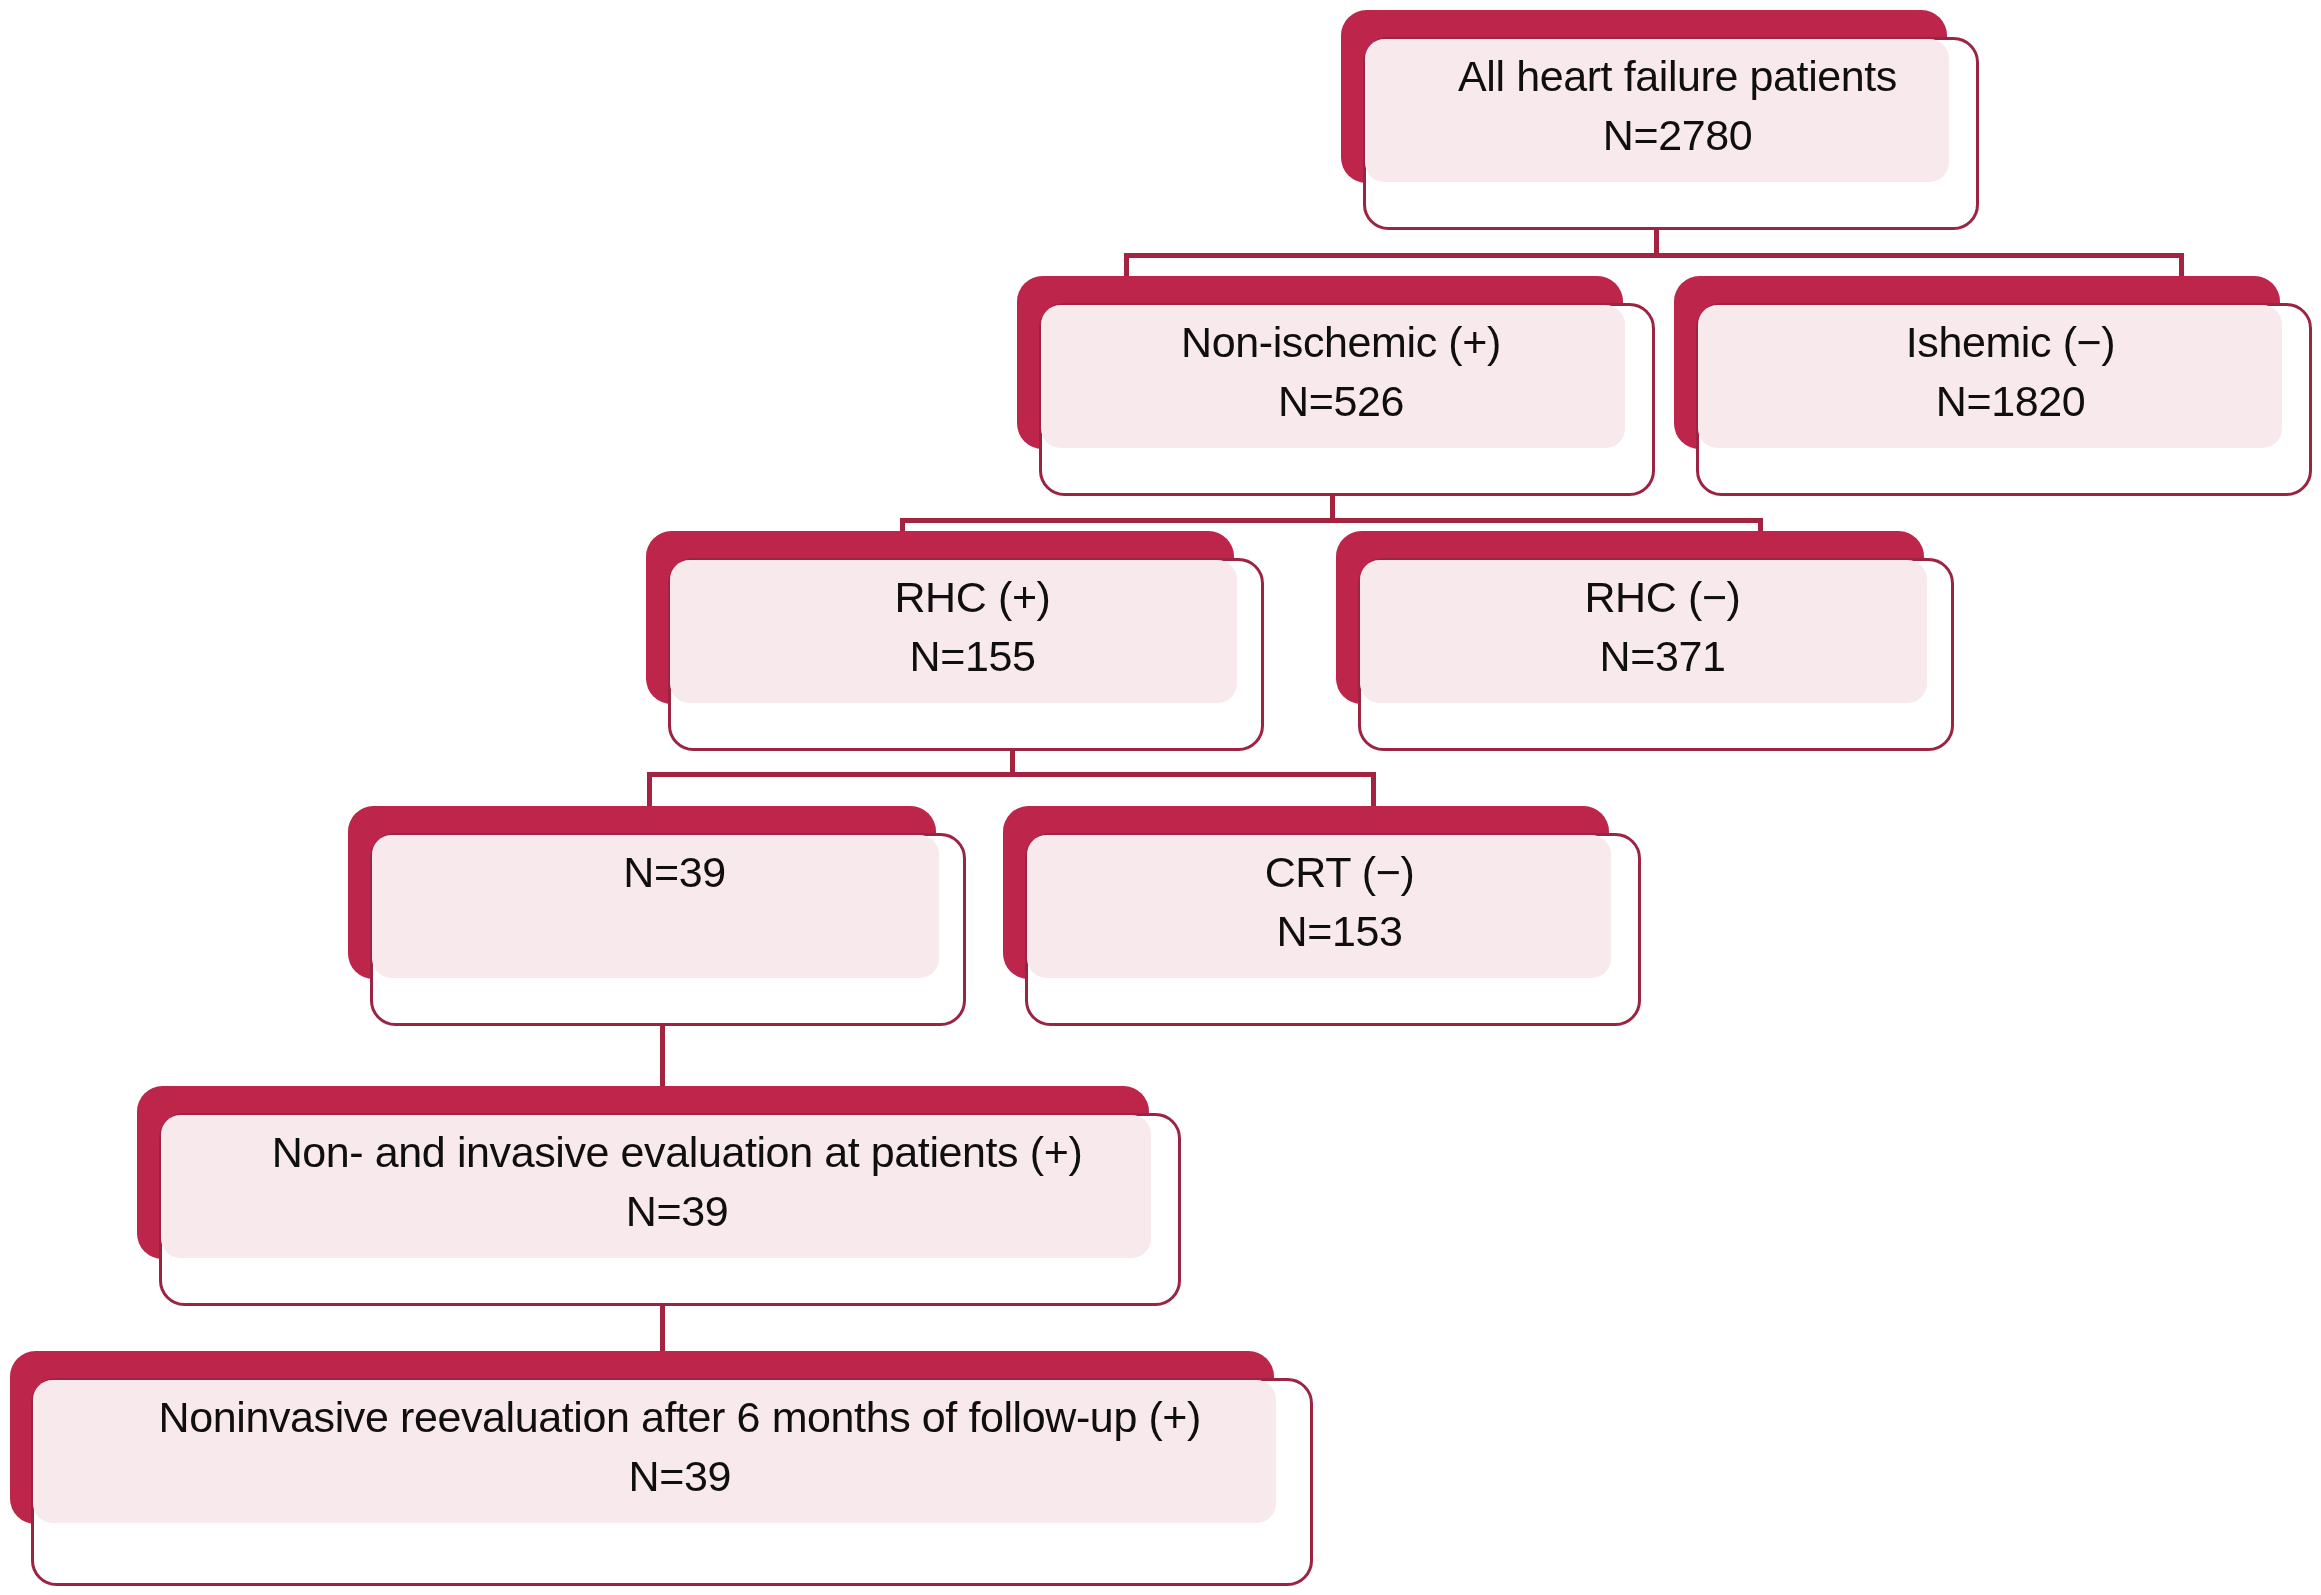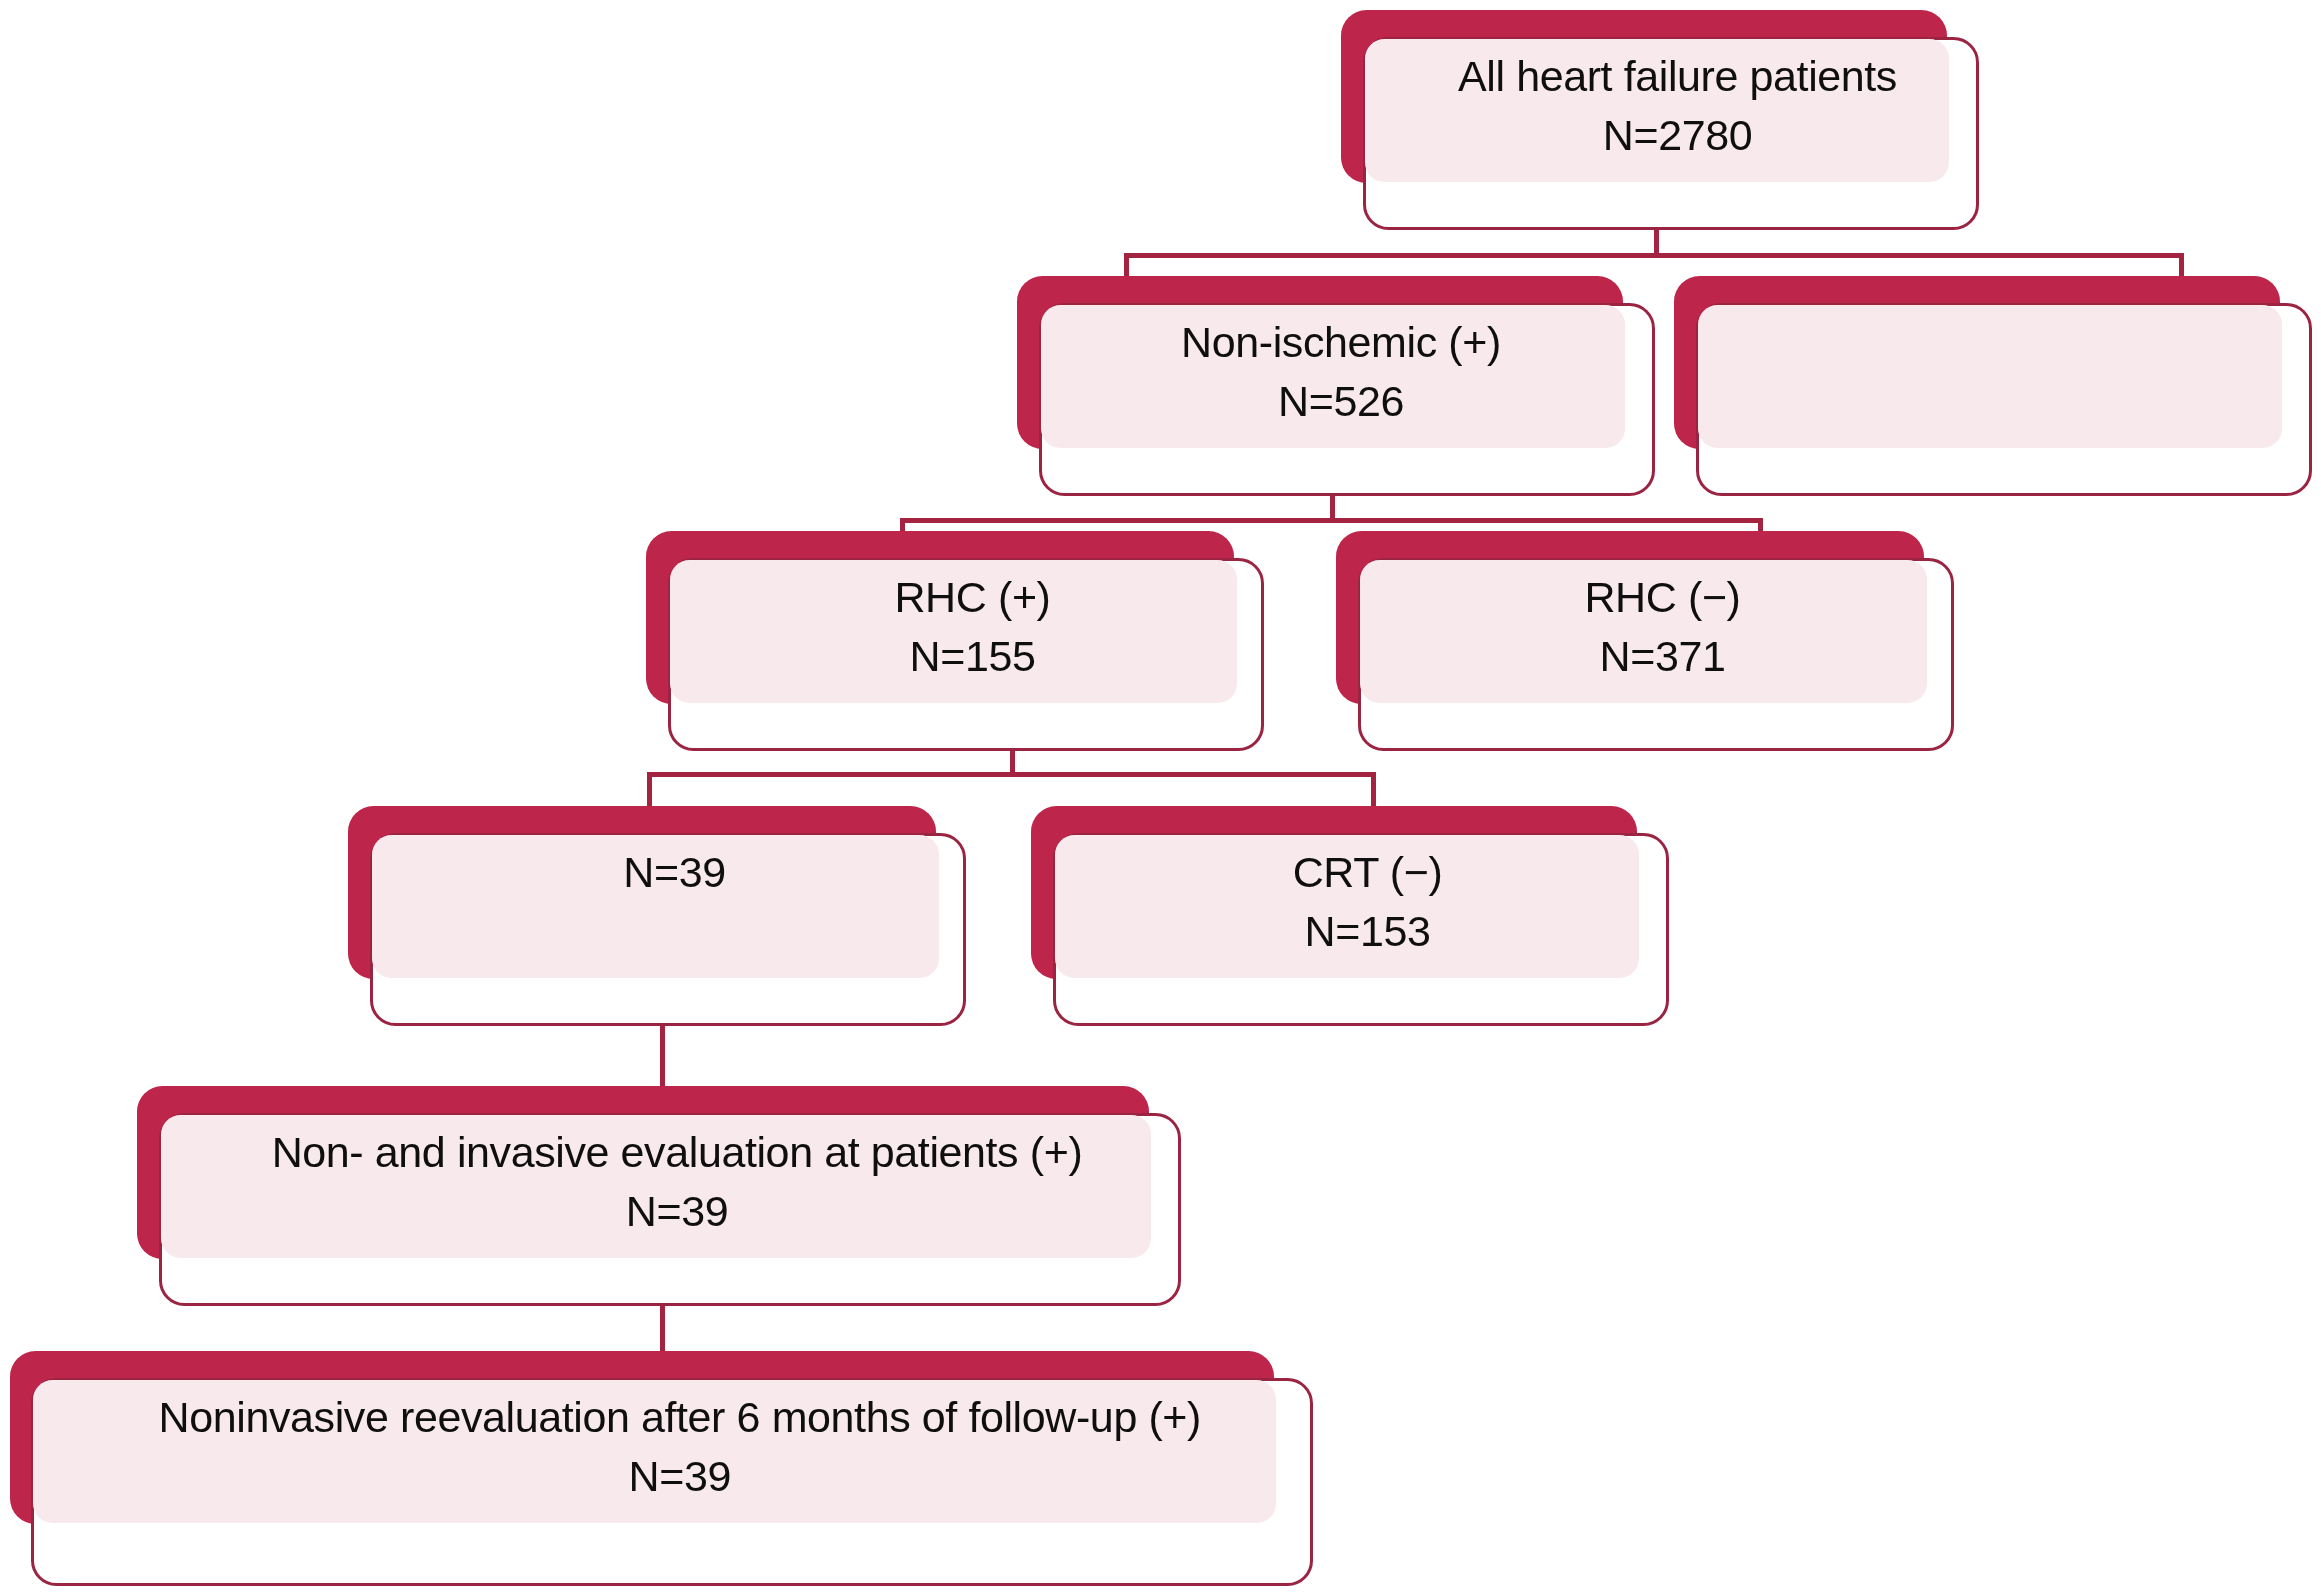--- a/index.html
+++ b/index.html
@@ -138,20 +138,24 @@
     <div class="label" style="top:37px;">
       <span class="n-line">Non-ischemic (+)</span>
       <span class="n-line">N=526</span>
     </div>
   </div>
 
   <div class="node" style="left:1674px; top:276px; width:637px; height:221px;">
     <div class="shadow" style="width:606px; height:173px;"></div>
     <div class="card" style="left:21.6px; top:27.4px; width:616px; height:193px;"></div>
     <div class="fill" style="left:23.5px; top:29px; width:584px; height:143px;"></div>
+    <div class="label" style="top:37px;">
+      <span class="n-line">Ishemic (−)</span>
+      <span class="n-line">N=1820</span>
+    </div>
   </div>
 
   <div class="node" style="left:646px; top:531px; width:617px; height:221px;">
     <div class="shadow" style="width:588px; height:173px;"></div>
     <div class="card" style="left:21.6px; top:27.4px; width:596px; height:193px;"></div>
     <div class="fill" style="left:23.5px; top:29px; width:567px; height:143px;"></div>
     <div class="label" style="top:37px;">
       <span class="n-line">RHC (+)</span>
       <span class="n-line">N=155</span>
     </div>
@@ -169,21 +173,21 @@
 
   <div class="node" style="left:348px; top:806px; width:617px; height:221px;">
     <div class="shadow" style="width:588px; height:173px;"></div>
     <div class="card" style="left:21.6px; top:27.4px; width:596px; height:193px;"></div>
     <div class="fill" style="left:23.5px; top:29px; width:567px; height:143px;"></div>
     <div class="label" style="top:37px;">
       <span class="n-line">N=39</span>
     </div>
   </div>
 
-  <div class="node" style="left:1003px; top:806px; width:637px; height:221px;margin-left:28px;">
+  <div class="node" style="left:1003px; top:806px; width:637px; height:221px;">
     <div class="shadow" style="width:606px; height:173px;"></div>
     <div class="card" style="left:21.6px; top:27.4px; width:616px; height:193px;"></div>
     <div class="fill" style="left:23.5px; top:29px; width:584px; height:143px;"></div>
     <div class="label" style="top:37px;">
       <span class="n-line">CRT (−)</span>
       <span class="n-line">N=153</span>
     </div>
   </div>
 
   <div class="node" style="left:137px; top:1086px; width:1044px; height:221px;">

